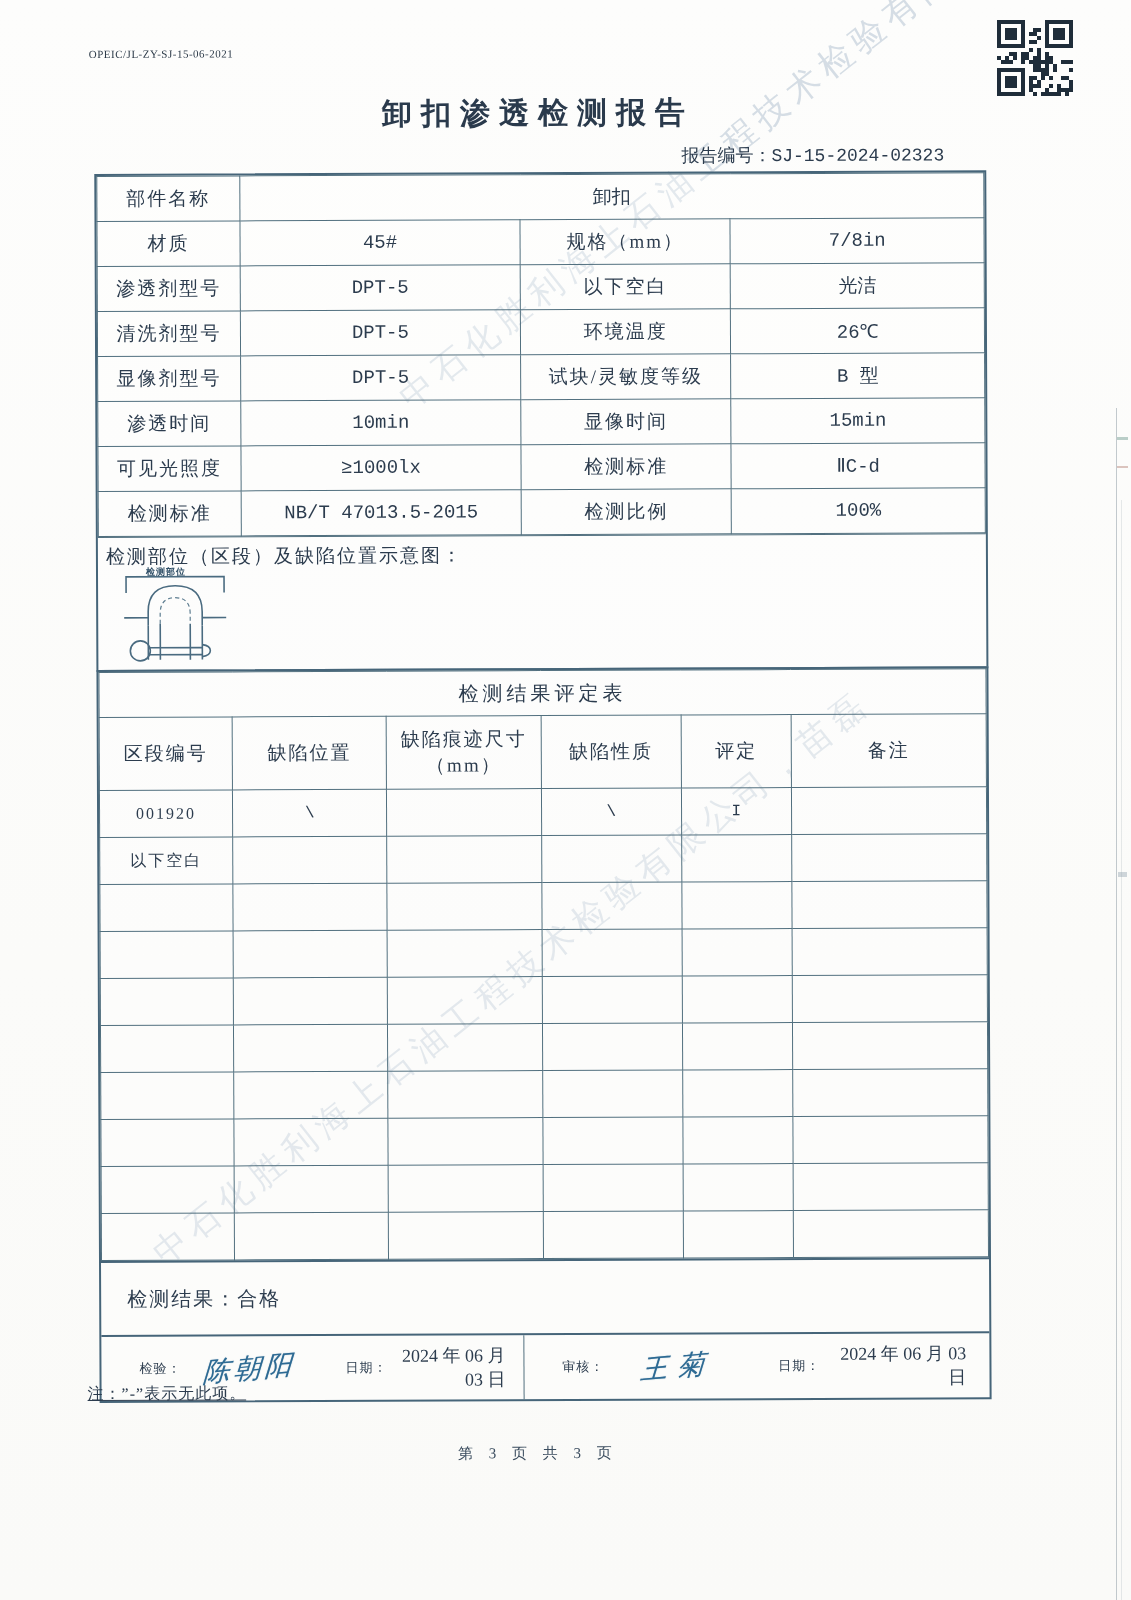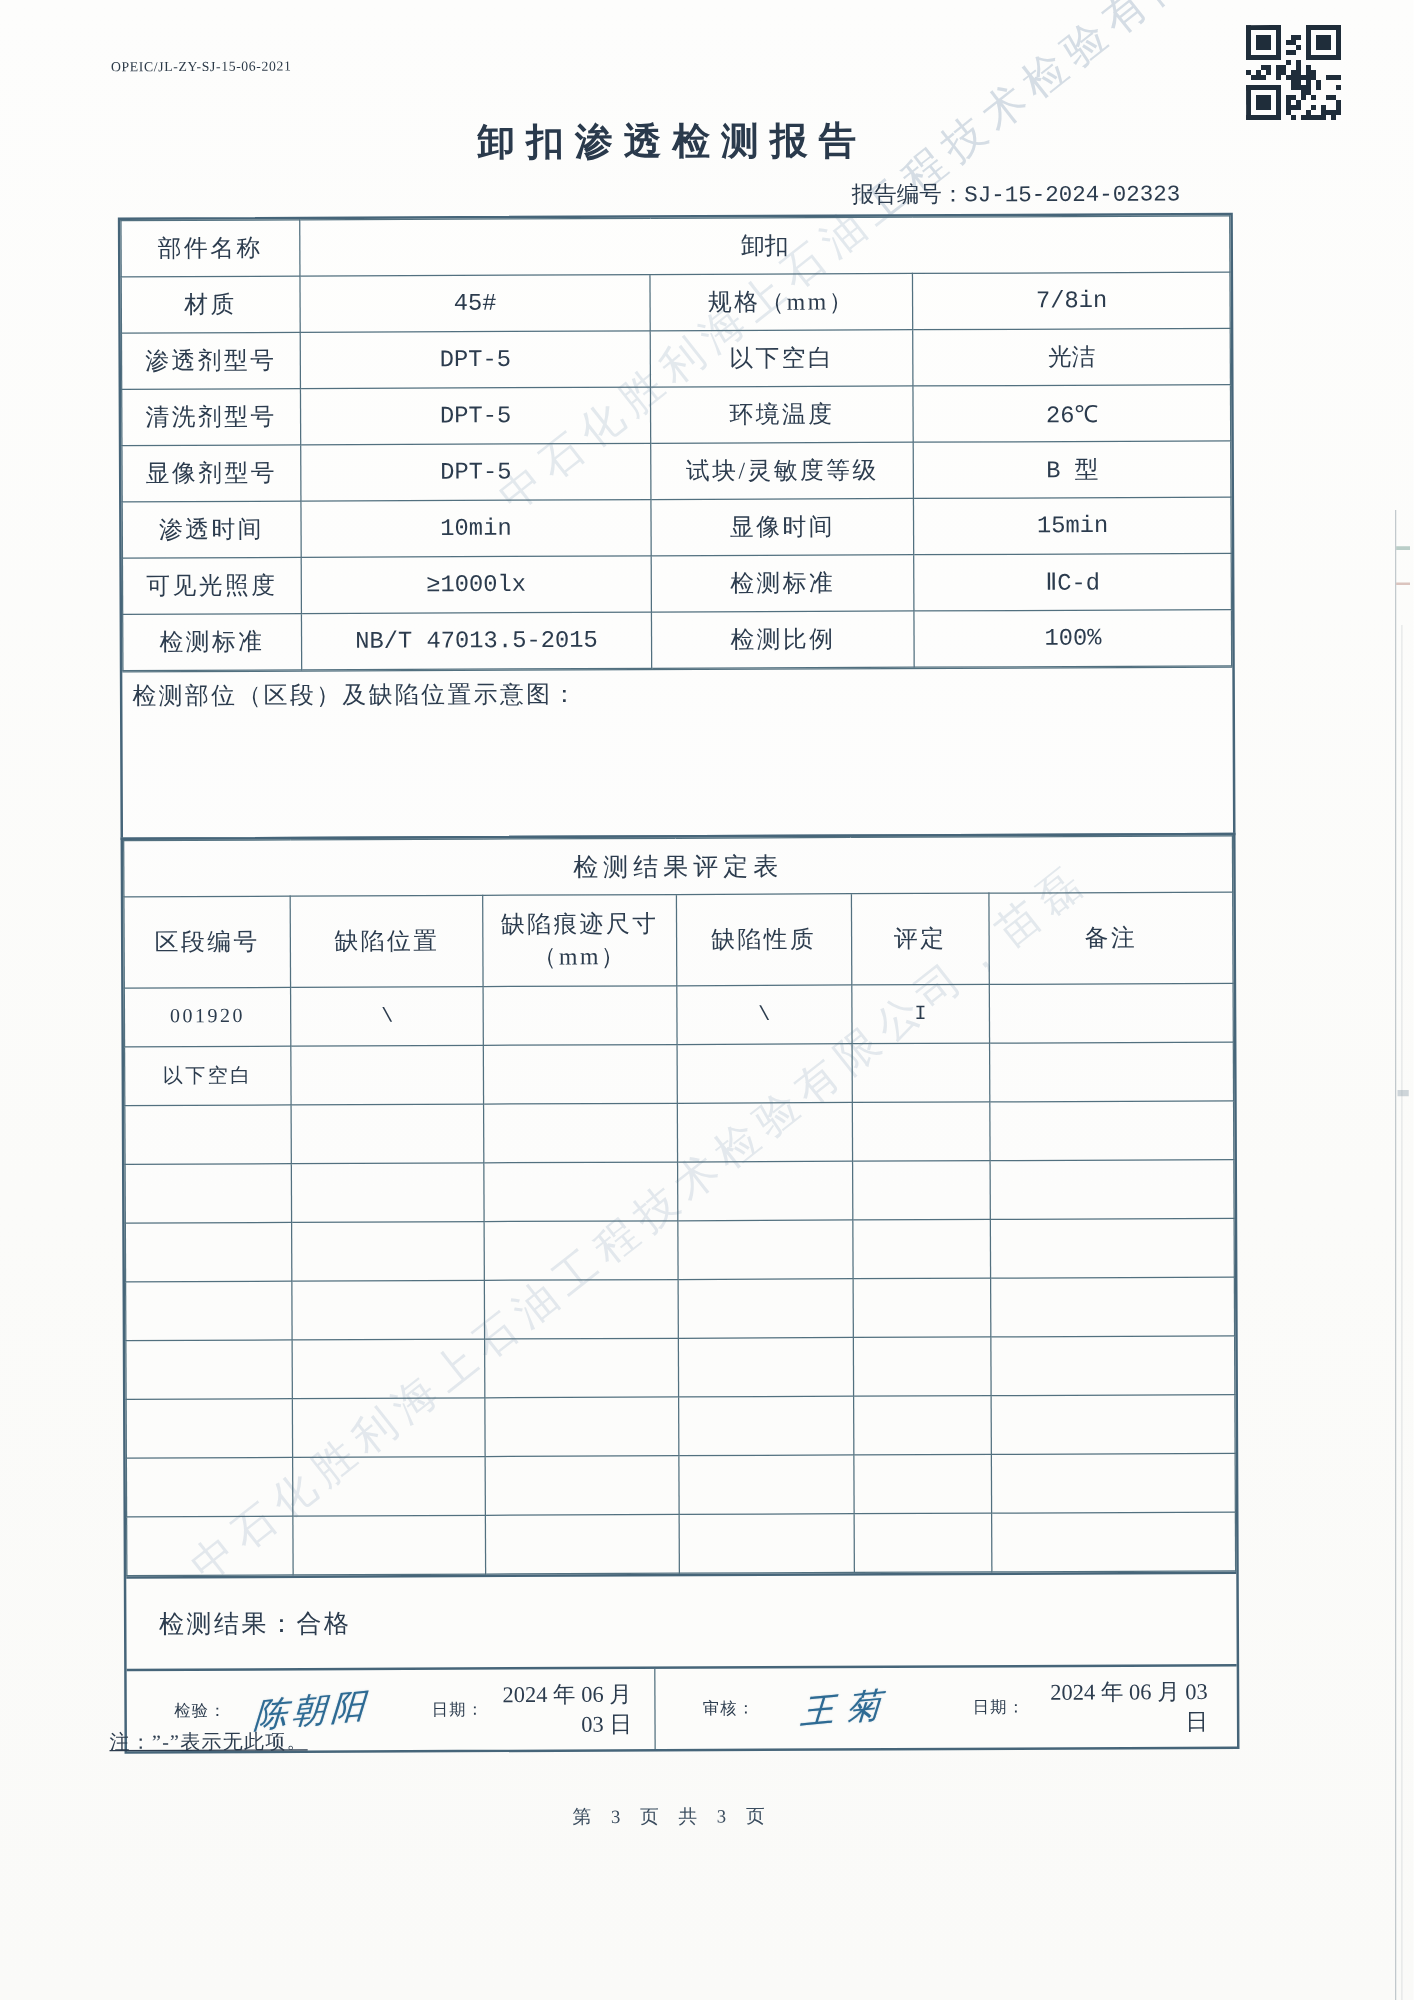--- a/index.html
+++ b/index.html
@@ -252,20 +252,39 @@
               <tr>
                 <td class="lbl">检测标准</td>
                 <td class="val">NB/T 47013.5-2015</td>
                 <td class="lbl">检测比例</td>
                 <td class="val">100%</td>
               </tr>
             </tbody>
         </table>
         <div class="diagram-cell">
           <div class="diagram-caption">检测部位（区段）及缺陷位置示意图：</div>
+          <div class="shackle-wrap">
+            <span class="shackle-label">检测部位</span>
+            <svg width="150" height="100" viewBox="0 0 150 100">
+
+              <path class="st" d="M14 25 V9 H112 V25" stroke-width="1.2"></path>
+
+              <path class="st" d="M36 58 V44 Q36 18 63 18 Q90 18 90 44 V58"></path>
+
+              <path class="std" d="M48 56 V46 Q48 30 63 30 Q78 30 78 46 V56"></path>
+
+              <path class="st" d="M12 50 H36 M90 50 H114" stroke-width="1.2"></path>
+
+              <path class="st" d="M36 58 V92 M48 56 V92 M78 56 V92 M90 58 V92"></path>
+
+              <path class="st" d="M36 80 H90 M36 87 H90" stroke-width="1.2"></path>
+              <circle class="st" cx="28" cy="83" r="10" stroke-width="1.2"></circle>
+              <path class="st" d="M90 77 q8 1 8 6 q0 5 -8 6" stroke-width="1.2"></path>
+            </svg>
+          </div>
         </div>
       </div>
 
       <div class="block2">
         <table class="results">
           <colgroup>
               <col style="width:15%">
               <col style="width:17.4%">
               <col style="width:17.4%">
               <col style="width:15.8%">

